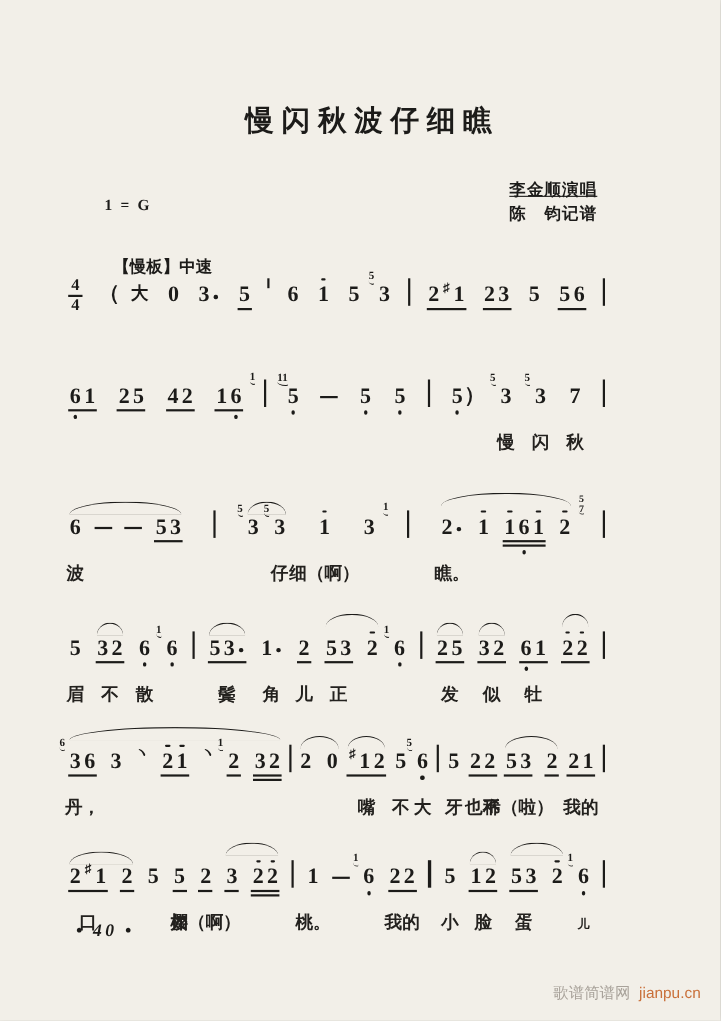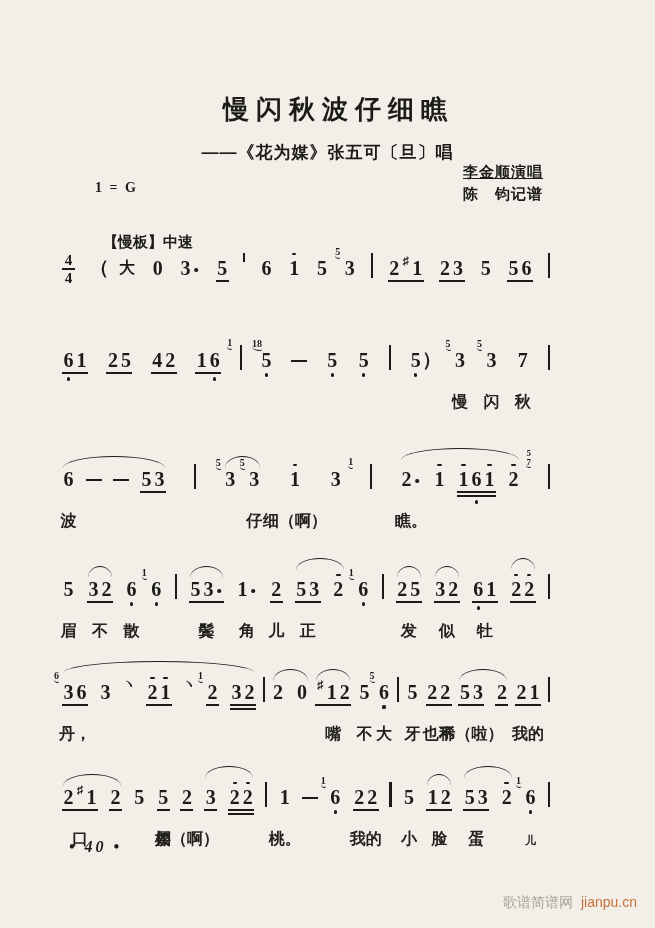--- a/index.html
+++ b/index.html
@@ -62,21 +62,20 @@
   .slide{font-size:12px;font-weight:700;margin-bottom:9px;font-family:"Liberation Sans",sans-serif;}
   .ts{display:flex;flex-direction:column;align-items:center;font-family:"Liberation Serif",serif;
       font-weight:700;font-size:15px;line-height:14px;margin-bottom:-7px;}
   .ts-line{width:13px;height:1.6px;background:#1c1b19;margin:1px 0;}
 </style>
 </head>
 <body>
 
 <div id="page">
   <div class="title">慢闪秋波仔细瞧</div>
-  <div class="subtitle">——《花为媒》张五可〔旦〕唱</div>
   <div class="credit1">李金顺演唱</div>
   <div class="credit2">陈　钧记谱</div>
   <div class="key">1 = G</div>
   <div class="tempo">【慢板】中速</div>
 
   <div id="score">
       <div class="note-line" style="top: 250px;">
         <div class="ts">
           <span>4</span>
           <span class="ts-line"></span>
@@ -262,21 +261,21 @@
           <div class="bar"></div>
         </div>
         <div class="grp">
           <div class="tok">
             <div class="chars">
               <span class="cw-d">5</span>
             </div>
             <div class="bdots">
               <span class="cell cw-d on" style="width: 13px;"></span>
             </div>
-            <span class="g">18</span>
+            <span class="g">11</span>
           </div>
         </div>
         <div class="grp">
           <div class="dash"></div>
         </div>
         <div class="grp">
           <div class="tok">
             <div class="chars">
               <span class="cw-d">5</span>
             </div>

